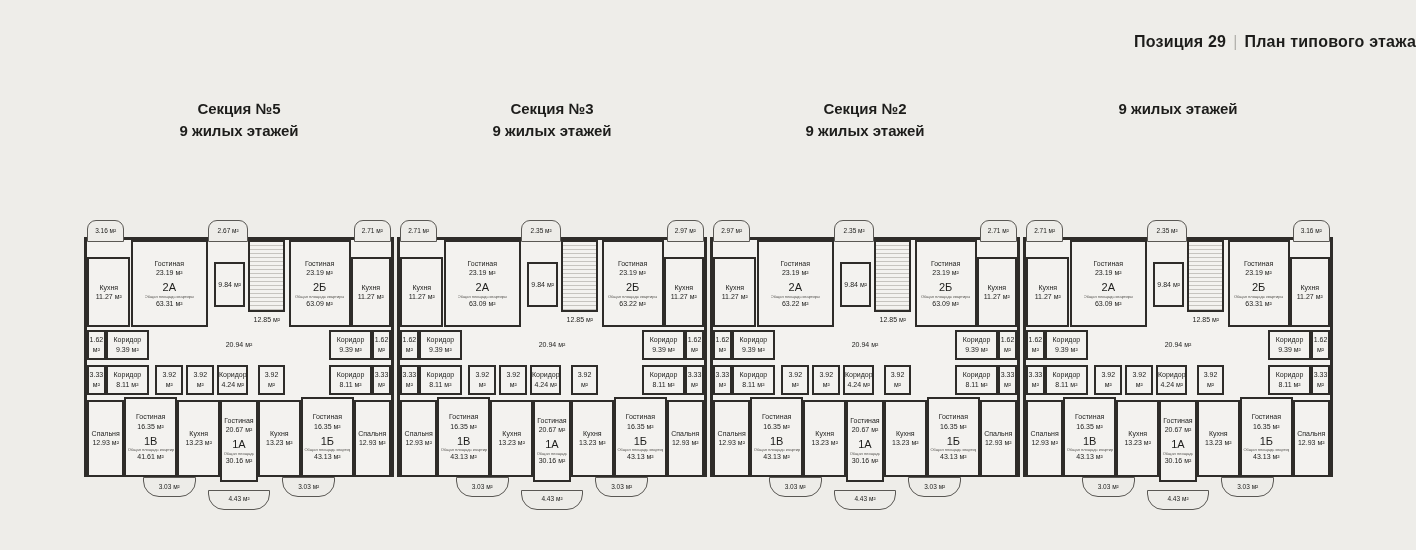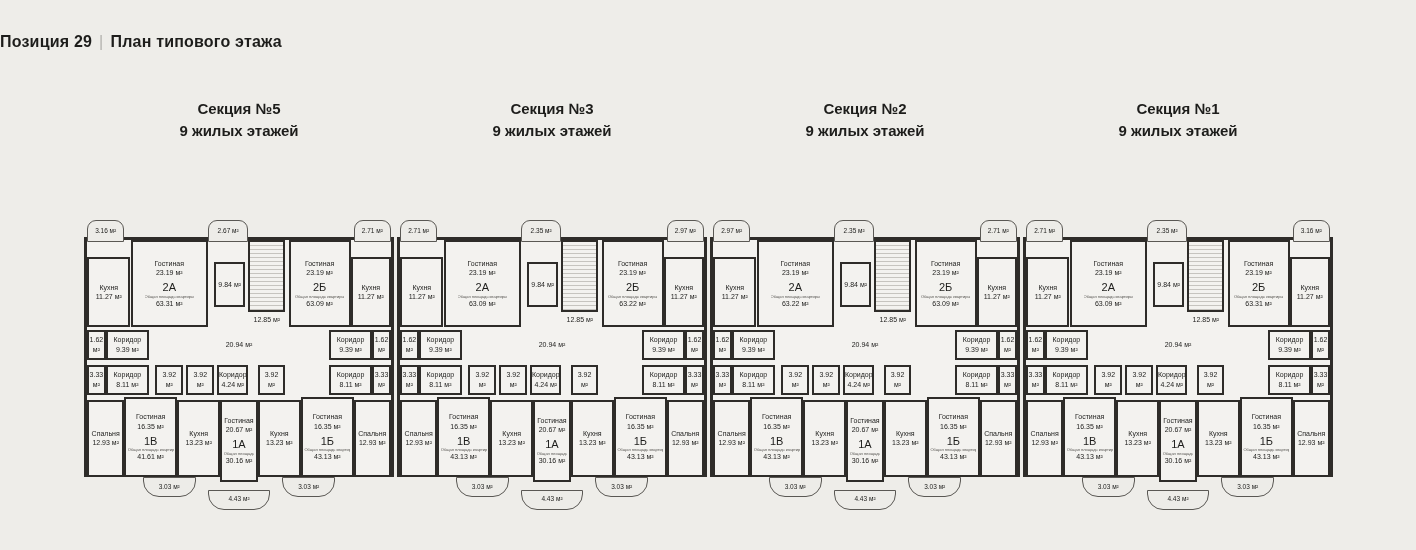--- a/index.html
+++ b/index.html
@@ -1,18 +1,18 @@
 <!DOCTYPE html>
 <html><head>
 <meta charset="utf-8">
 <style>
   html,body{margin:0;padding:0;}
   body{font-family:"Liberation Sans", sans-serif; color:#1d1d1b;}
   .page{position:relative;width:1416px;height:550px;background:#eeede9;overflow:hidden;}
-  .main-title{position:absolute;top:33px;left:0;width:100%;text-align:left;
+  .main-title{position:absolute;top:33px;left:0;width:100%;text-align:right;
     font-size:16px;font-weight:bold;letter-spacing:.2px;}
   .main-title .divider{color:#b3b2ae;font-weight:normal;padding:0 7px;}
   .plan-row{position:absolute;left:84px;top:98px;display:flex;gap:3px;}
   .section-col{width:310px;position:relative;}
   .section-header{text-align:center;font-size:15px;font-weight:bold;line-height:1.45;height:44px;}
   .plan{position:relative;height:250px;margin-top:95px;}
   .room{position:absolute;box-sizing:border-box;border:2px solid #2e2c29;background:#f3f2ef;
     display:flex;flex-direction:column;align-items:center;justify-content:center;
     font-size:7px;line-height:1.3;text-align:center;padding:1px;z-index:1;color:#1d1d1b;}
   .k-shell{border:3px solid #2e2c29;background:#f3f2ef;z-index:0;}
@@ -472,21 +472,20 @@
           <div class="room k-balcony r-bottom" style="left: 40%; top: 101%; width: 20%; height: 8%;">
             <div class="ar">4.43 м²</div>
           </div>
           <div class="room k-balcony r-bottom" style="left: 64%; top: 96%; width: 17%; height: 8%;">
             <div class="ar">3.03 м²</div>
           </div>
         </div>
       </div>
       <div class="section-col">
         <div class="section-header">
-          <div>Секция №1</div>
           <div>9 жилых этажей</div>
         </div>
         <div class="plan">
           <div class="room k-shell" style="left: 0%; top: 0%; width: 100%; height: 96%;"></div>
           <div class="room k-balcony r-top" style="left: 1%; top: -7%; width: 12%; height: 9%;">
             <div class="ar">2.71 м²</div>
           </div>
           <div class="room k-balcony r-top" style="left: 40%; top: -7%; width: 13%; height: 9%;">
             <div class="ar">2.35 м²</div>
           </div>

